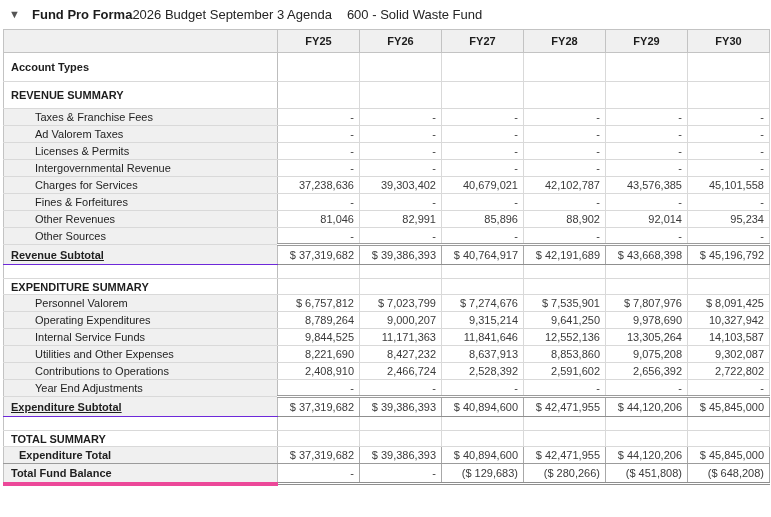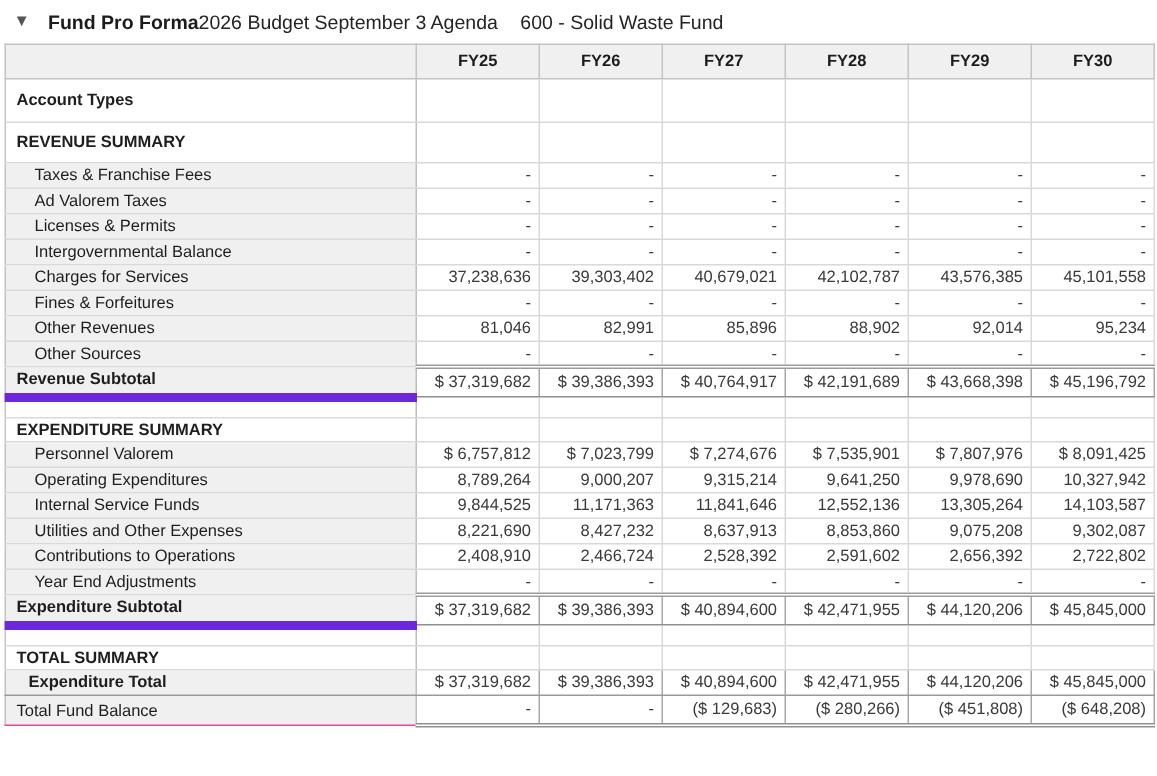--- a/index.html
+++ b/index.html
@@ -24,32 +24,32 @@
            border-bottom:1px solid #d9d9d9; }
   td.val:first-of-type { border-left:1px solid #bdbdbd; }
 
   tbody tr { height:17px; }
   tbody tr:nth-child(1) { height:29px; }
   tbody tr:nth-child(2) { height:27px; }
 
   tr.section td.label, tr.blank td.label { background:#ffffff; font-weight:bold; }
   tr.blank { height:14px; }
   tr.section { height:16px; }
-  tr.detail td.label { padding-left:19px; }
+  tr.detail td.label { padding-left:31px; }
 
   tr.subtotal { height:20px; }
-  tr.subtotal td.label { font-weight:bold; border-top:1px solid #b5b5b5; border-bottom:6px solid #6d28d9; }
+  tr.subtotal td.label { font-weight:bold; border-top:1px solid #b5b5b5; border-bottom:1px solid #6d28d9;text-decoration:underline; }
   tr.subtotal td.val { border-top:3px double #9b9b9b; border-bottom:1px solid #8f8f8f;
                        border-right:1px solid #a8a8a8; }
 
   tr.total td.label { font-weight:bold; padding-left:15px; border-top:1px solid #9b9b9b; border-bottom:1px solid #9b9b9b; }
   tr.total td.val { border-top:1px solid #9b9b9b; border-bottom:1px solid #9b9b9b; border-right:1px solid #a8a8a8; }
 
   tr.balance { height:20px; }
-  tr.balance td.label { font-weight:normal; border-top:1px solid #9b9b9b; border-bottom:1px solid #ec4899; }
+  tr.balance td.label { font-weight:bold; border-top:1px solid #9b9b9b; border-bottom:4px solid #ec4899; }
   tr.balance td.val { border-top:1px solid #9b9b9b; border-bottom:3px double #8f8f8f; border-right:1px solid #a8a8a8; }
 </style>
 </head>
 <body>
 
 <div class="titlebar">
   <span class="caret">▼</span>
   <span class="title">Fund Pro Forma</span>
   <span class="subtitle">2026 Budget September 3 Agenda</span>
   <span class="subtitle">600 - Solid Waste Fund</span>
@@ -116,21 +116,21 @@
       <tr class="detail">
         <td class="label">Licenses &amp; Permits</td>
         <td class="val">-</td>
         <td class="val">-</td>
         <td class="val">-</td>
         <td class="val">-</td>
         <td class="val">-</td>
         <td class="val">-</td>
       </tr>
       <tr class="detail">
-        <td class="label">Intergovernmental Balance</td>
+        <td class="label">Intergovernmental Revenue</td>
         <td class="val">-</td>
         <td class="val">-</td>
         <td class="val">-</td>
         <td class="val">-</td>
         <td class="val">-</td>
         <td class="val">-</td>
       </tr>
       <tr class="detail">
         <td class="label">Charges for Services</td>
         <td class="val">37,238,636</td>

